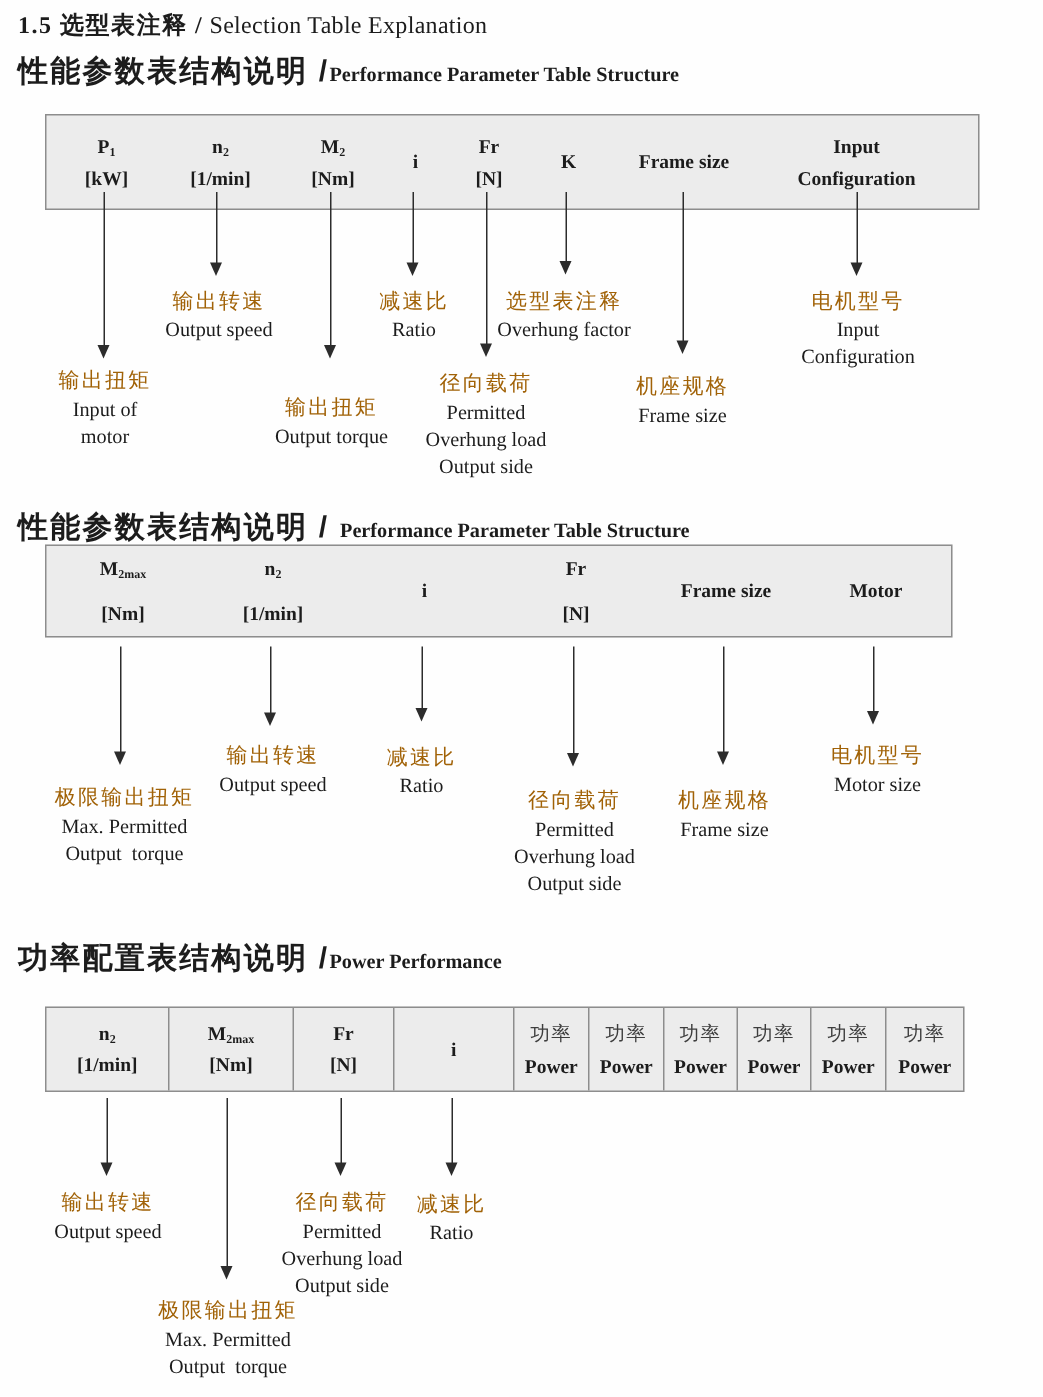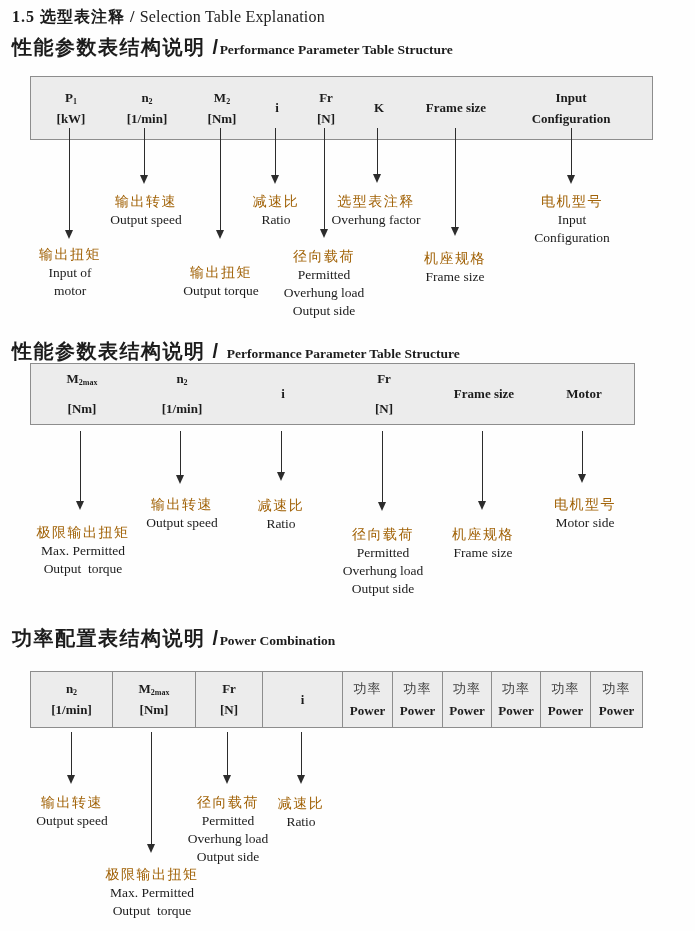--- a/index.html
+++ b/index.html
@@ -223,24 +223,24 @@
       <div>Permitted</div>
       <div>Overhung load</div>
       <div>Output side</div>
     </div>
   <div class="lbl" style="left:483px;top:526px;">
       <div class="zh">机座规格</div>
       <div>Frame size</div>
     </div>
   <div class="lbl" style="left:585px;top:496px;">
       <div class="zh">电机型号</div>
-      <div>Motor side</div>
-    </div>
-
-  <h2 class="sec-heading" style="left:12px;top:625px;"><span class="zh">功率配置表结构说明 /</span><span class="en">Power Combination</span></h2>
+      <div>Motor size</div>
+    </div>
+
+  <h2 class="sec-heading" style="left:12px;top:625px;"><span class="zh">功率配置表结构说明 /</span><span class="en">Power Performance</span></h2>
 
   <div class="tbox t3" style="left:30px;top:671px;width:613px;height:57px;">
     <div class="gcell" style="flex:0 0 82px;">
         <span><span>n</span><sub class="s">2</sub></span>
         <span>[1/min]</span>
       </div>
     <div class="gcell" style="flex:0 0 83px;">
         <span><span>M</span><sub class="s">2max</sub></span>
         <span>[Nm]</span>
       </div>

